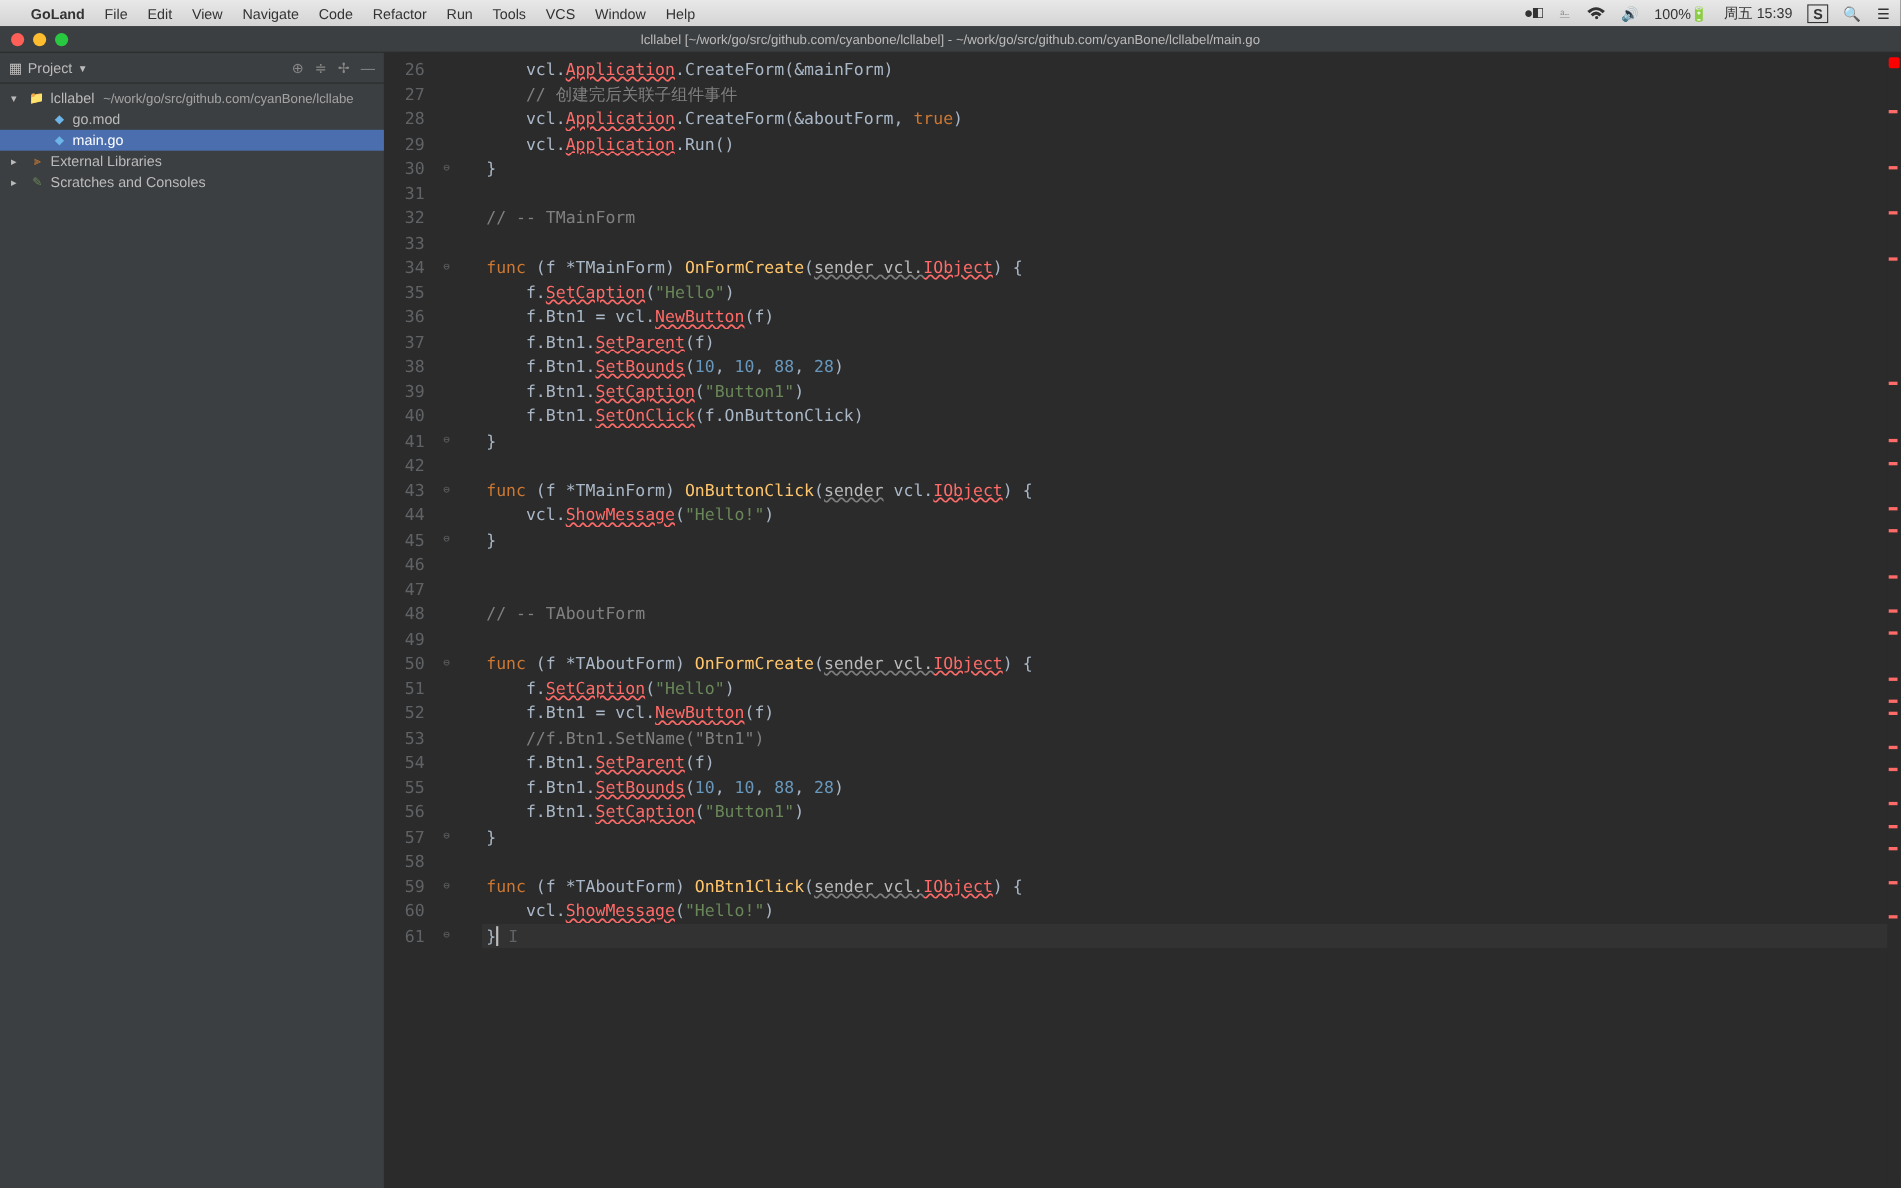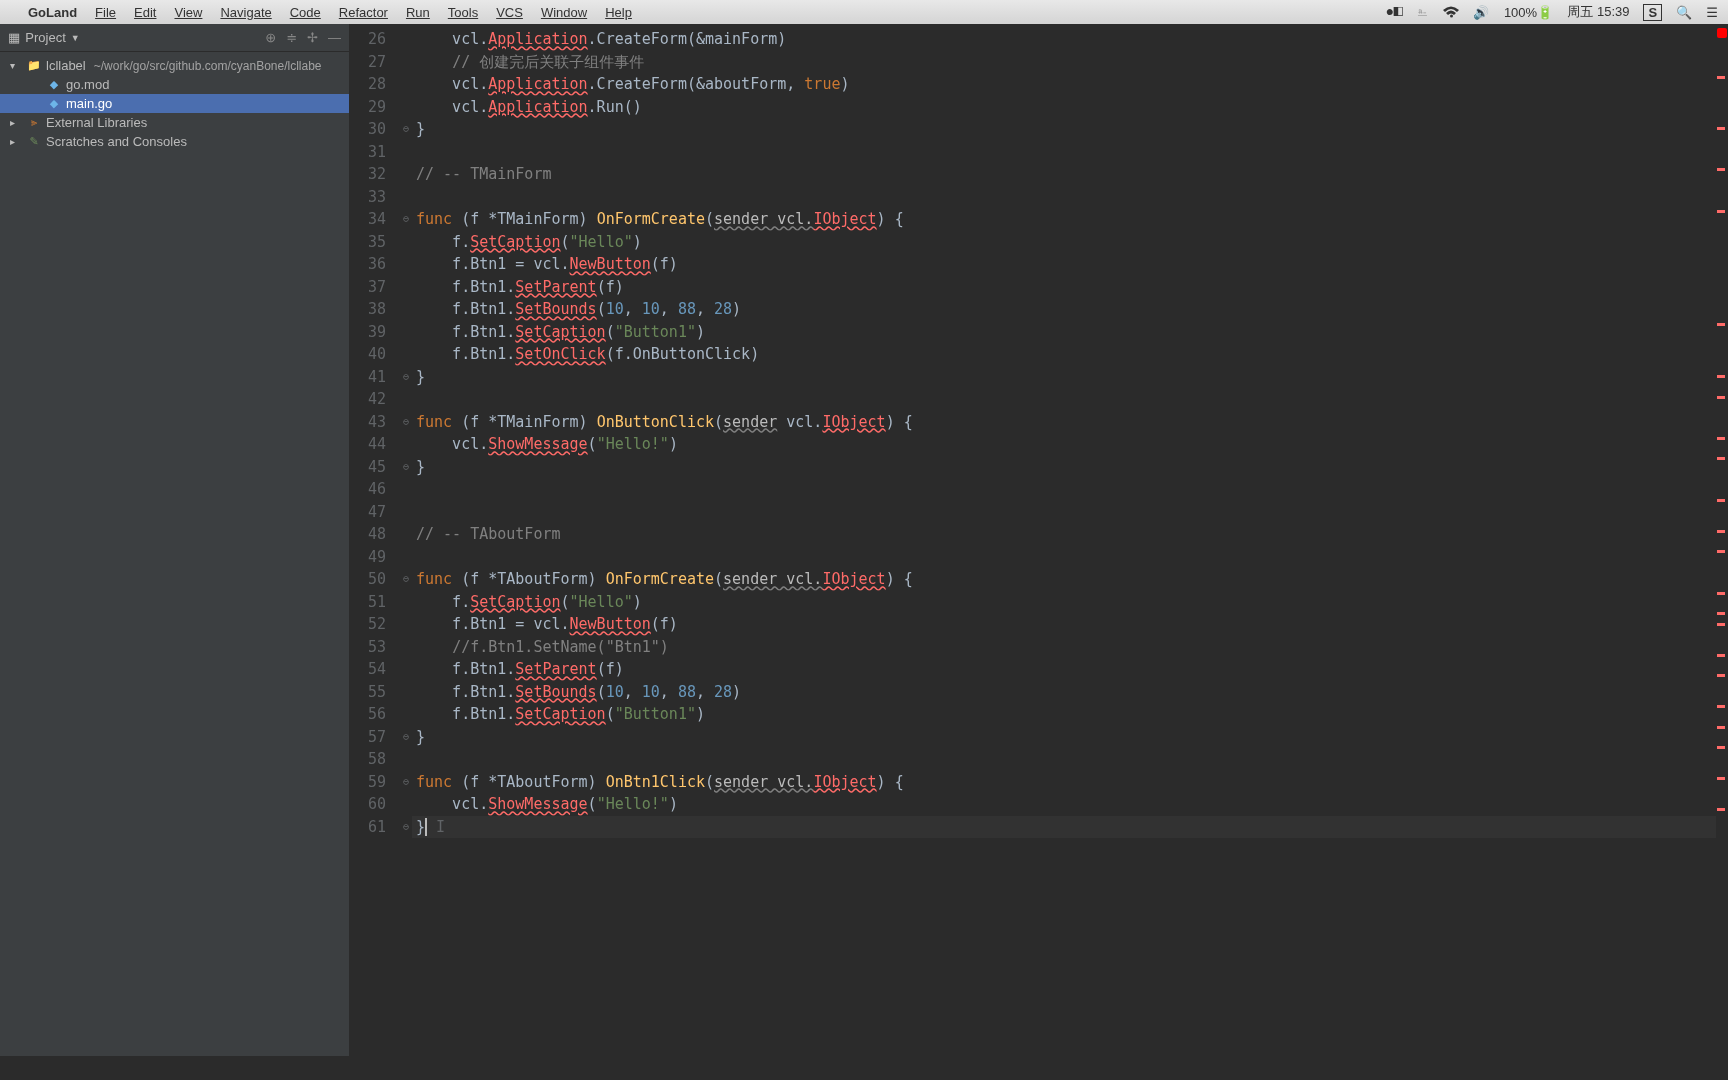--- a/index.html
+++ b/index.html
@@ -44,21 +44,21 @@
     .scratch-icon { color: #6a8759; }
     .tree-label { overflow: hidden; text-overflow: ellipsis; }
     .tree-path { color: #a3a3a3; font-size: 12px; margin-left: 4px; }
     
     
     .editor { flex: 1; display: flex; background: #2b2b2b; position: relative; font-family: 'Menlo', 'Monaco', monospace; font-size: 15px; border-radius: 13px; }
     .gutter { width: 50px; text-align: right; padding: 4px 14px 4px 4px; color: #606366; line-height: 22.5px; user-select: none; background: #2b2b2b; }
     .gutter div { height: 22.5px; }
     .fold-gutter { width: 12px; padding: 4px 0; line-height: 22.5px; color: #606366; font-size: 10px; }
     .fold-gutter div { height: 22.5px; display: flex; align-items: center; justify-content: center; }
-    .code-area { flex: 1; padding: 4px 0; line-height: 22.5px; color: #a9b7c6; white-space: pre; overflow: hidden; }
+    .code-area { flex: 1; padding: 4px 0; line-height: 22.5px; color: #a9b7c6; white-space: pre; overflow: hidden; margin-left: 26px; }
     .code-line { height: 22.5px; padding-left: 4px; }
     .code-line.current { background: #323232; }
     
     
     .kw { color: #cc7832; }
     .str { color: #6a8759; }
     .num { color: #6897bb; }
     .cmt { color: #808080; }
     .fn { color: #ffc66d; }
     .type { color: #a9b7c6; }
@@ -75,21 +75,21 @@
     
     .cursor-mark { border-left: 2px solid #bbb; }
   </style>
 </head>
 <body>
 
 <div class="menubar">
   <div class="menubar-left">
     <span class="apple-logo"></span>
     <span class="menubar-item bold">GoLand</span>
-    <span id="menubar-items" style="display: inline-flex; gap: 18px; text-decoration: underline;">
+    <span id="menubar-items" style="display: inline-flex; gap: 18px;">
         <span class="menubar-item">File</span>
         <span class="menubar-item">Edit</span>
         <span class="menubar-item">View</span>
         <span class="menubar-item">Navigate</span>
         <span class="menubar-item">Code</span>
         <span class="menubar-item">Refactor</span>
         <span class="menubar-item">Run</span>
         <span class="menubar-item">Tools</span>
         <span class="menubar-item">VCS</span>
         <span class="menubar-item">Window</span>
@@ -107,20 +107,28 @@
     <span class="status-icon">🔊</span>
     <span class="status-icon"><span>100%</span> 🔋</span>
     <span class="menubar-item">周五 15:39</span>
     <span class="menubar-item" style="border:1px solid #333;padding:0 4px;font-weight:bold">S</span>
     <span class="status-icon">🔍</span>
     <span class="status-icon">☰</span>
   </div>
 </div>
 
 <div class="window">
+  <div class="titlebar">
+    <div class="traffic-lights">
+      <div class="tl red"></div>
+      <div class="tl yellow"></div>
+      <div class="tl green"></div>
+    </div>
+    <div class="window-title">lcllabel [~/work/go/src/github.com/cyanbone/lcllabel] - ~/work/go/src/github.com/cyanBone/lcllabel/main.go</div>
+  </div>
 
   <div class="main-layout">
 
     <div class="sidebar">
       <div class="sidebar-header">
         <div class="sidebar-title">
           <span>▦</span>
           <span>Project</span>
           <span style="font-size:9px">▼</span>
         </div>

